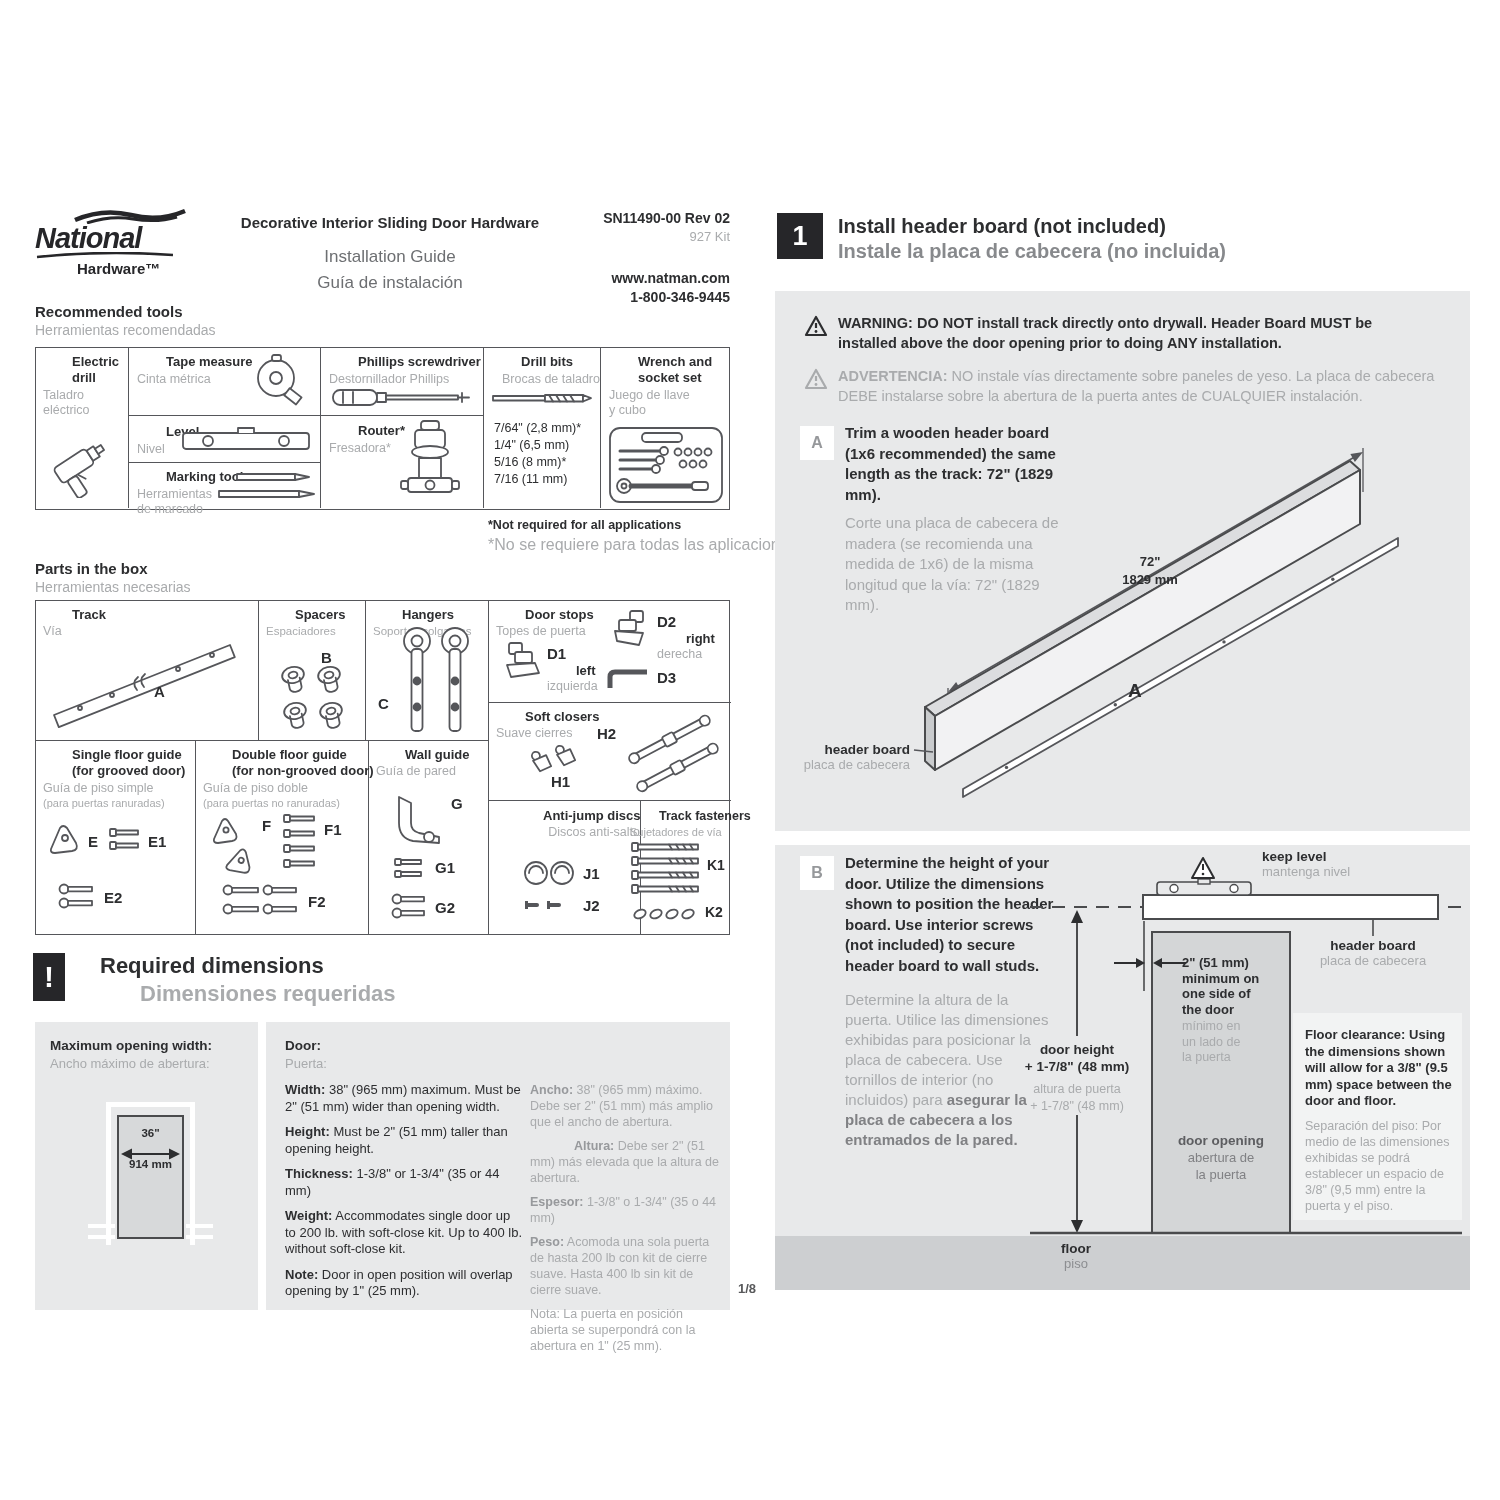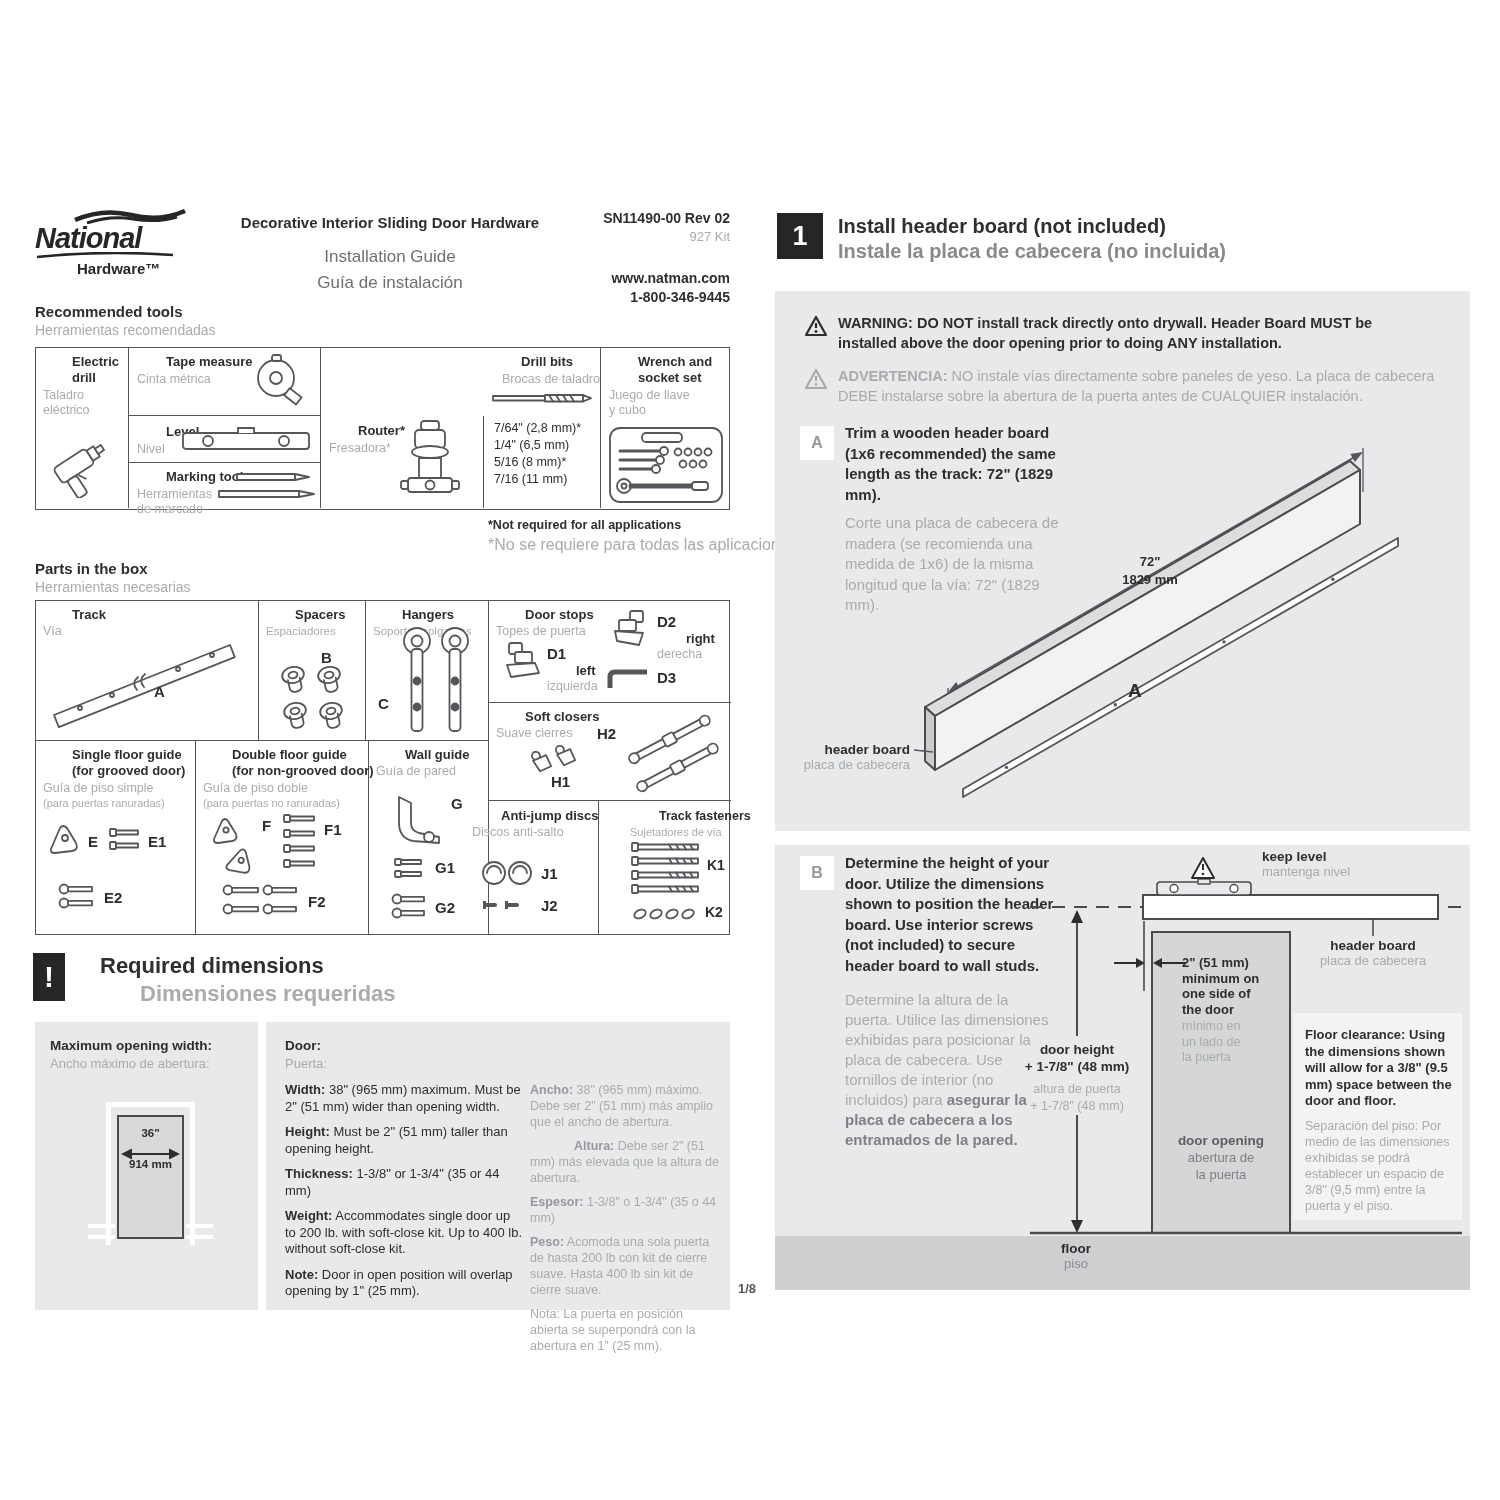--- a/index.html
+++ b/index.html
@@ -120,20 +120,35 @@
       <svg class="abs" style="left:88px;top:6px;" width="100" height="36" viewBox="0 0 100 36">
         <g class="ic">
           <rect x="20" y="5" width="58" height="6"></rect>
           <polygon points="78,5 92,8 78,11"></polygon>
           <rect x="2" y="22" width="80" height="6"></rect>
           <polygon points="82,22 97,25 82,28"></polygon>
         </g>
       </svg>
     </div>
 
+    <div class="cell brd-r brd-b" style="left:285px;top:0;width:163px;height:68px;">
+      <div class="lab" style="margin:6px 0 0 8px;">Phillips screwdriver</div>
+      <div class="lab-es" style="margin:2px 0 0 8px;">Destornillador Phillips</div>
+      <svg class="abs" style="left:10px;top:36px;" width="145" height="28" viewBox="0 0 145 28">
+        <g class="ic">
+          <rect x="2" y="6" width="44" height="15" rx="7"></rect>
+          <line x1="12" y1="8" x2="12" y2="19"></line>
+          <line x1="22" y1="8" x2="22" y2="19"></line>
+          <rect x="46" y="9" width="9" height="9"></rect>
+          <rect x="55" y="11.5" width="72" height="4"></rect>
+          <line x1="127" y1="13.5" x2="138" y2="13.5"></line>
+          <line x1="131" y1="9" x2="131" y2="18"></line>
+        </g>
+      </svg>
+    </div>
 
     <div class="cell brd-r" style="left:285px;top:68px;width:163px;height:92px;">
       <div class="lab" style="margin:7px 0 0 8px;">Router*</div>
       <div class="lab-es" style="margin:2px 0 0 8px;">Fresadora*</div>
       <svg class="abs" style="left:78px;top:3px;" width="62" height="88" viewBox="0 0 62 88">
         <g class="ic">
           <rect x="22" y="2" width="18" height="9" rx="3"></rect>
           <rect x="16" y="11" width="30" height="18" rx="4"></rect>
           <ellipse cx="31" cy="33" rx="18" ry="6"></ellipse>
           <rect x="20" y="39" width="22" height="20"></rect>
@@ -437,21 +452,21 @@
         <g class="ic" stroke-width="1.3">
           <circle cx="6" cy="6" r="4.5"></circle>
             <rect x="10" y="3.8" width="23" height="4.5"></rect>
           <circle cx="6" cy="20" r="4.5"></circle>
             <rect x="10" y="17.8" width="23" height="4.5"></rect>
         </g>
       </svg>
       <div class="tag abs" style="left:66px;top:158px;">G2</div>
     </div>
 
-    <div class="cell brd-r" style="left:429px;top:200px;width:134px;height:133px;">
+    <div class="cell brd-r" style="left:471px;top:200px;width:134px;height:133px;text-align:right;">
       <div class="lab" style="margin:7px 0 0 7px;">Anti-jump discs</div>
       <div class="lab-es" style="margin:1px 0 0 7px;">Discos anti-salto</div>
       <svg class="abs" style="left:16px;top:58px;" width="52" height="28" viewBox="0 0 52 28">
         <g class="ic" stroke-width="1.5">
           <circle cx="13" cy="14" r="11"></circle>
             <path d="M6,14 a7,7 0 0 1 14,0" fill="none"></path>
           <circle cx="39" cy="14" r="11"></circle>
             <path d="M32,14 a7,7 0 0 1 14,0" fill="none"></path>
         </g>
       </svg>

